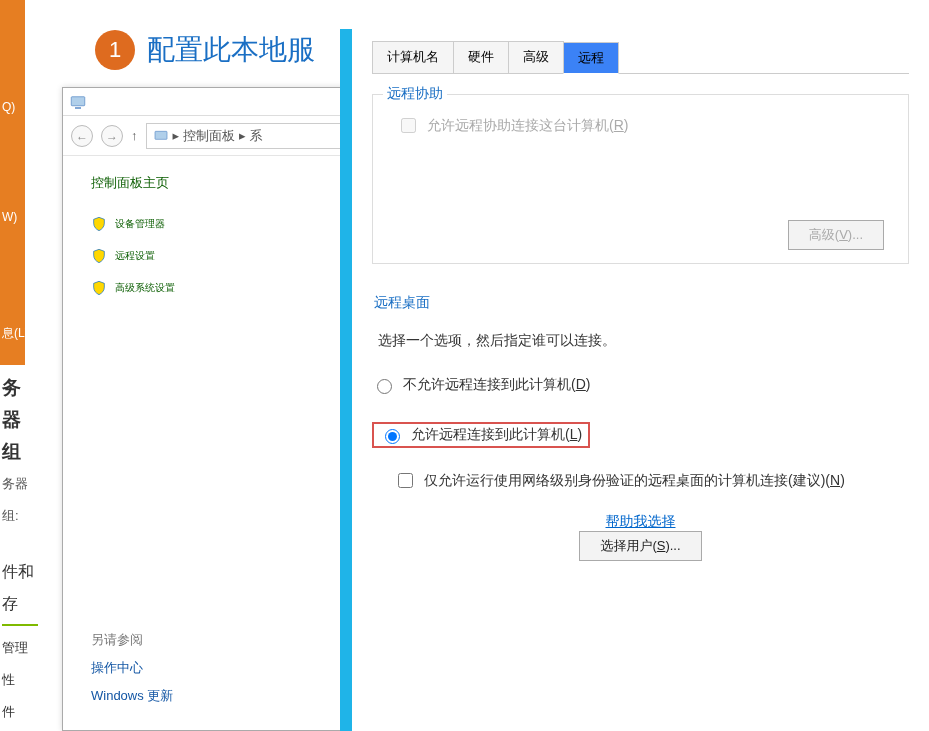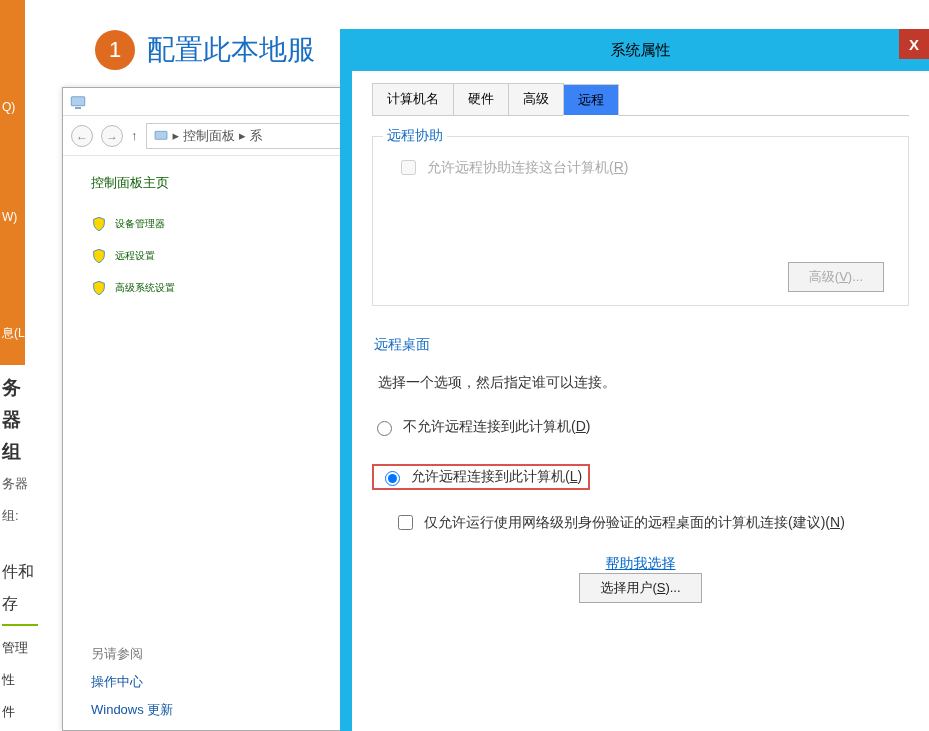--- a/index.html
+++ b/index.html
@@ -133,21 +133,21 @@
     color: #0a5d00;
     margin-bottom: 16px;
     font-size: 10px;
   }
   .shield {
     width: 16px; height: 16px;
   }
 
   .cp-related {
     position: absolute;
-    bottom: 6px;
+    bottom: 20px;
     left: 28px;
     color: #777;
     font-size: 13px;
     line-height: 28px;
   }
   .cp-related .link { color: #1356a4; }
 
   
   .dialog {
     position: absolute;
@@ -340,26 +340,20 @@
   </div>
 
   <div class="cp-related">
     <div>另请参阅</div>
     <div class="link">操作中心</div>
     <div class="link">Windows 更新</div>
   </div>
 </div>
 
 <div class="dialog">
-  <div class="dlg-titlebar">
-    <span>系统属性</span>
-    <div class="dlg-close">
-      <span>X</span>
-    </div>
-  </div>
   <div class="dlg-body">
     <div class="tabs">
       <div class="tab">计算机名</div>
       <div class="tab">硬件</div>
       <div class="tab">高级</div>
       <div class="tab active">远程</div>
     </div>
 
     <div class="group" style="height:170px">
       <span class="group-title">远程协助</span>

